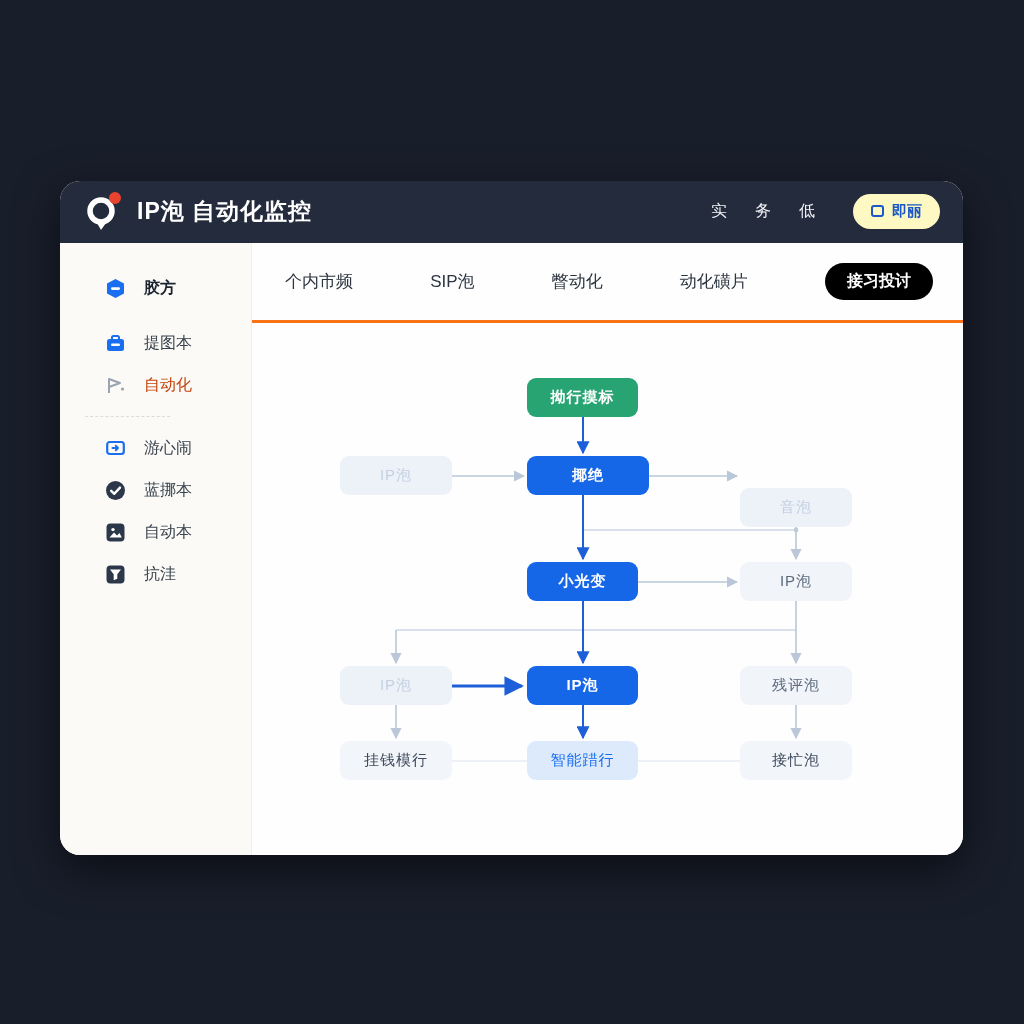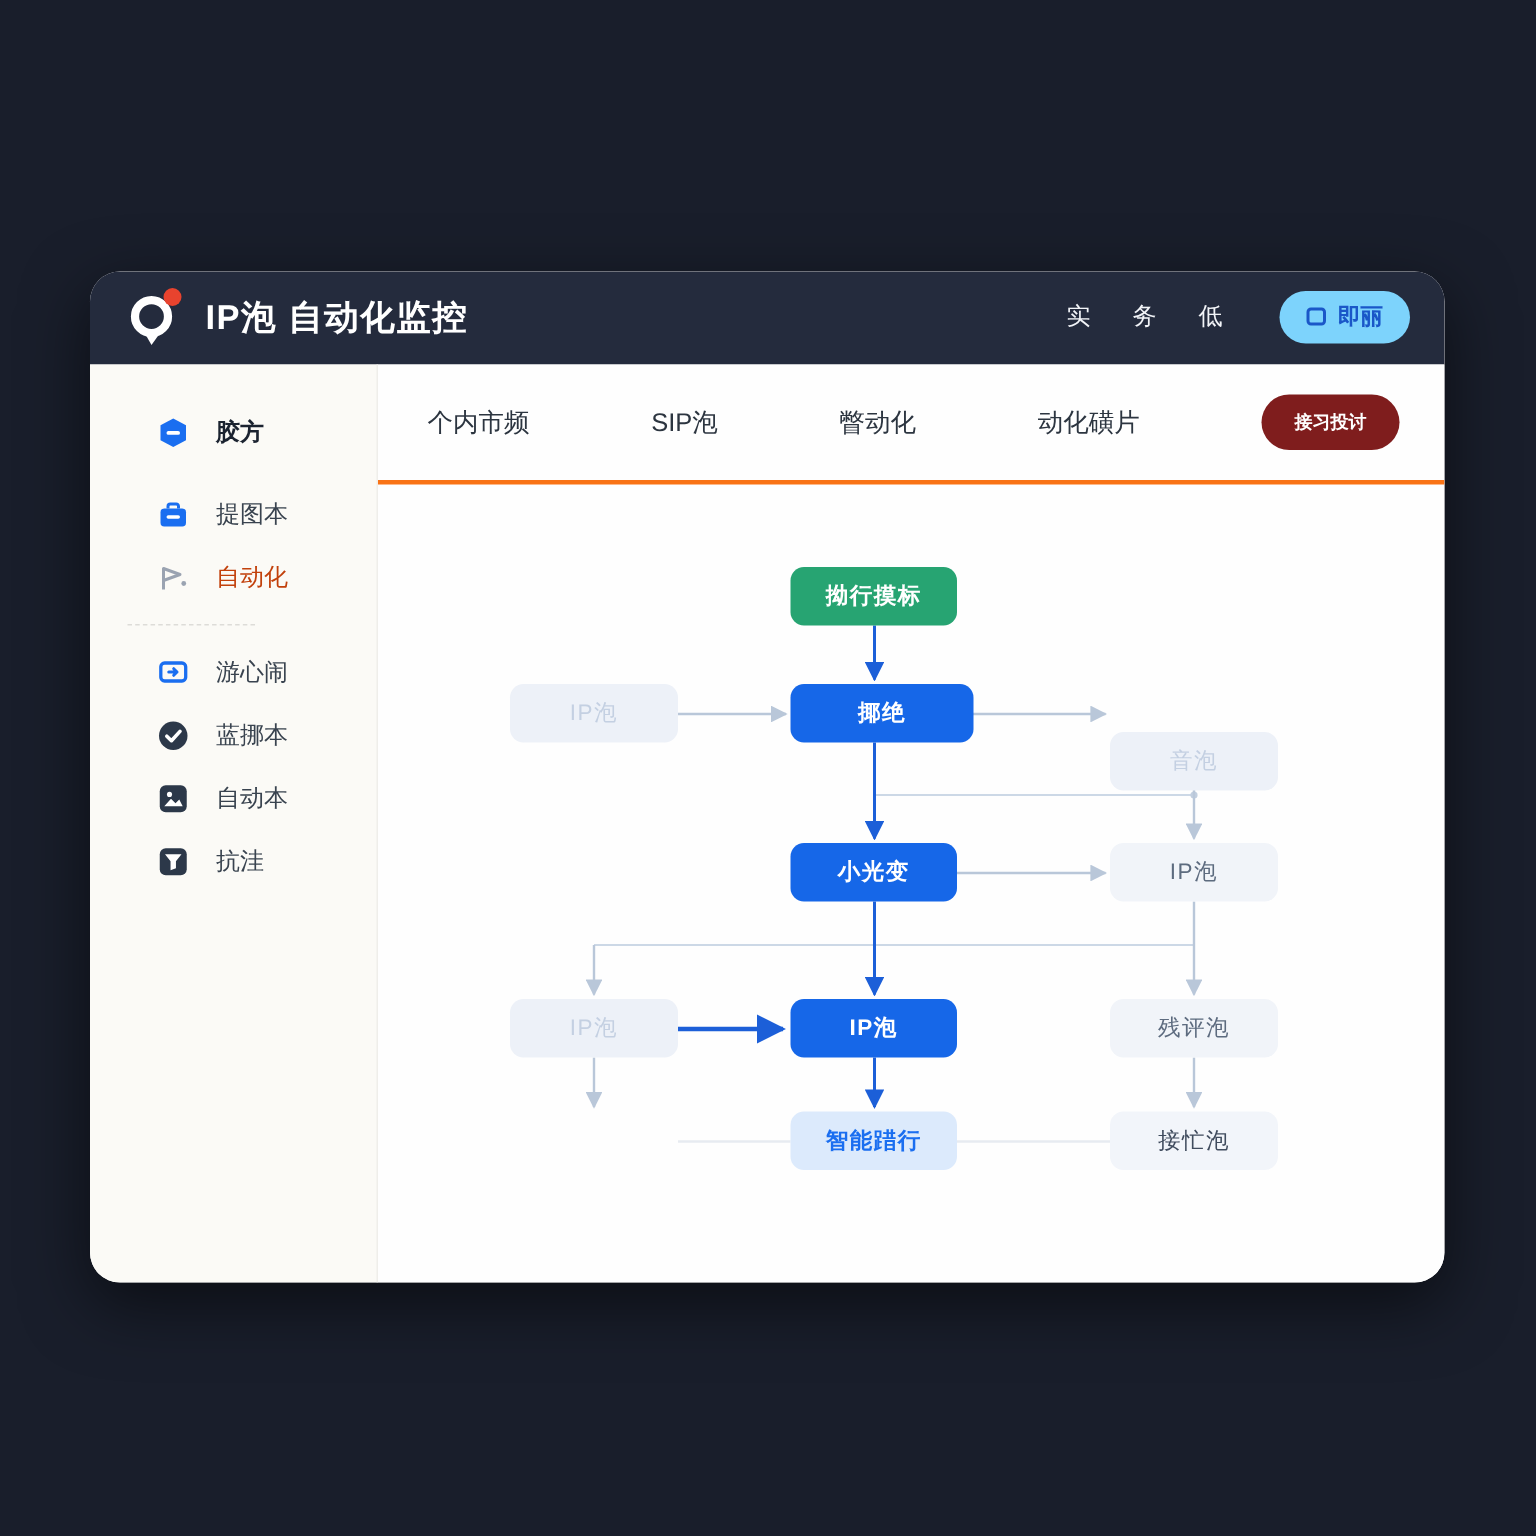--- a/index.html
+++ b/index.html
@@ -19,21 +19,21 @@
   .header {
     position:absolute; left:0; top:0; width:100%; height:62px;
     background:#242b3d; display:flex; align-items:center; padding:0 23px 2px 24px;
   }
   .logo { width:40px; height:42px; flex:0 0 auto; }
   .app-title { color:#fff; font-size:23px; font-weight:bold; margin-left:13px; letter-spacing:1px; }
   .top-nav { margin-left:auto; display:flex; gap:28px; align-items:center; }
   .top-nav .nav-link { color:#f2f4f8; font-size:16px; cursor:pointer; }
   .header-btn {
     margin-left:38px; height:35px; padding:0 18px; border:none; border-radius:18px;
-    background:#7dd3fc; color:#1a57c8; font-size:15px; font-weight:bold;
+    background:#fef9c3; color:#1a57c8; font-size:15px; font-weight:bold;
     display:flex; align-items:center; gap:8px; cursor:pointer;
     font-family:inherit;
   }
   .btn-square-icon { width:13px; height:12px; border:2px solid #1a57c8; border-radius:3px; display:inline-block; }
   
   .sidebar {
     position:absolute; left:0; top:62px; width:192px; height:612px;
     background:#fbfaf6; border-right:1px solid #efeeea; padding-top:24px;
   }
   .side-item {
@@ -48,37 +48,37 @@
   
   .content { position:absolute; left:192px; top:62px; width:711px; height:612px; background:#fefefe; }
   .tabbar {
     position:absolute; left:0; top:0; width:100%; height:80px;
     display:flex; align-items:center; justify-content:space-between;
     padding:0 30px 0 33px; border-bottom:3px solid #f97316;
   }
   .tab { font-size:17px; color:#2c3540; cursor:pointer; white-space:nowrap; }
   .tab-primary {
     height:37px; padding:0 22px; border:none; border-radius:19px;
-    background:#7f1d1d; color:#fff; font-size:12px; font-weight:bold; cursor:pointer;
+    background:#000000; color:#fff; font-size:16px; font-weight:bold; cursor:pointer;
     font-family:inherit;
   }
   
   .diagram { position:absolute; inset:0; }
   .edges { position:absolute; left:0; top:0; }
   .node {
     position:absolute; width:112px; height:39px; border-radius:9px;
     display:flex; align-items:center; justify-content:center;
     font-size:15px; letter-spacing:1px; cursor:pointer;
   }
   .node-green  { background:#27a472; color:#fff; font-weight:bold; }
   .node-blue   { background:#1667e8; color:#fff; font-weight:bold; }
   .node-faded  { background:#edf1f8; color:#c4d0e2; }
   .node-light  { background:#f1f4f9; color:#5d6b7f; }
   .node-dark   { background:#f2f5fa; color:#404c5e; }
-  .node-primary-light { background:#dceafc; color:#1a6ef0; font-weight:bold; }
+  .node-primary-light { background:#dceafc; color:#1a6ef0; font-weight:normal; }
 </style>
 </head>
 <body>
 
 <div class="window">
 
   <div class="header">
     <svg class="logo" viewBox="0 0 40 42">
       <circle cx="17" cy="21" r="11" fill="none" stroke="#ffffff" stroke-width="5.5"></circle>
       <path d="M13 33 L17 40 L22 33 Z" fill="#ffffff"></path>
@@ -226,18 +226,19 @@
       <div class="node node-blue" style="left:275px; top:213px; width:122px;">揶绝</div>
       <div class="node node-faded" style="left:488px; top:213px;margin-top:32px;">音泡</div>
 
       <div class="node node-blue" style="left:275px; top:319px; width:111px;">小光变</div>
       <div class="node node-light" style="left:488px; top:319px;">IP泡</div>
 
       <div class="node node-faded" style="left:88px; top:423px;">IP泡</div>
       <div class="node node-blue" style="left:275px; top:423px; width:111px;">IP泡</div>
       <div class="node node-light" style="left:488px; top:423px;">残评泡</div>
 
+      <div class="node node-dark" style="left:88px; top:498px;">挂钱模行</div>
       <div class="node node-primary-light" style="left:275px; top:498px; width:111px;">智能踖行</div>
       <div class="node node-dark" style="left:488px; top:498px;">接忙泡</div>
 
     </div>
   </div>
 </div>
 
 </body></html>

